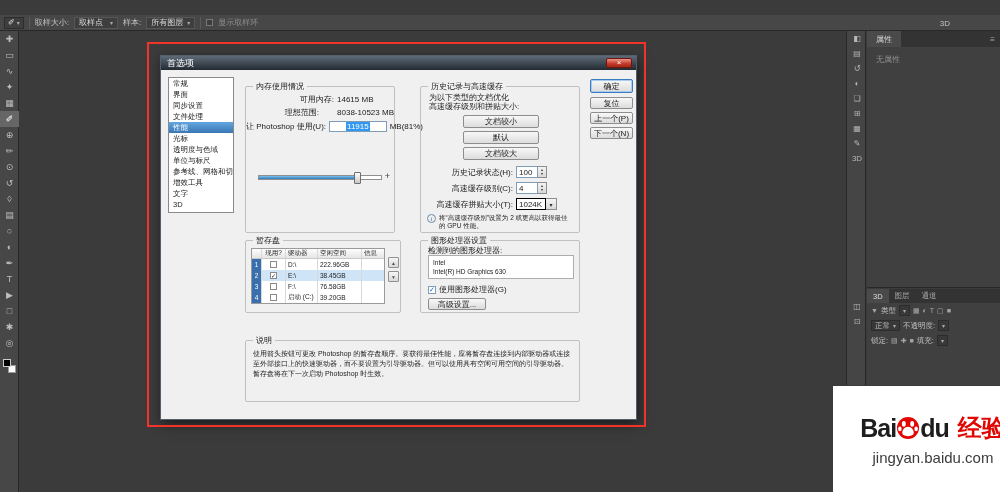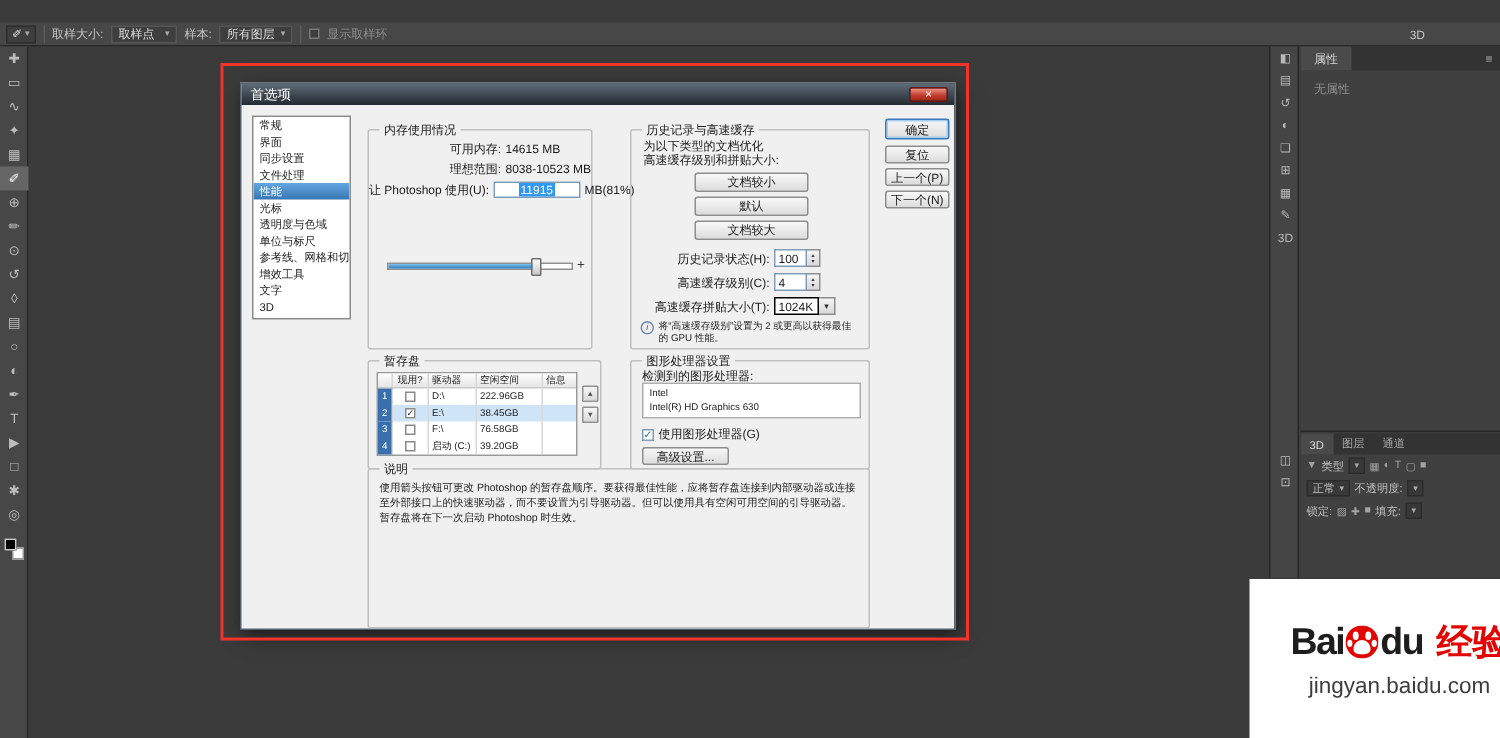--- a/index.html
+++ b/index.html
@@ -298,21 +298,21 @@
     <div class="dbtn" style="top:71px">下一个(N)</div>
 
     <div class="grp" style="left:84px;top:30px;width:150px;height:147px">
       <span class="glabel">内存使用情况</span>
       <div class="frow" style="left:0;top:7px;width:100%">
         <span class="flabel" style="width:88px">可用内存:</span>
         <span style="margin-left:3px">14615 MB</span>
       </div>
       <div class="frow" style="left:0;top:20px;width:100%">
         <span class="flabel" style="width:88px">理想范围:</span>
-        <span style="margin-left:3px">8038-10523 MB</span>
+        <span style="margin-left:18px">8038-10523 MB</span>
       </div>
       <div class="frow" style="left:0;top:34px;width:100%">
         <span class="flabel" style="width:88px">让 Photoshop 使用(U):</span>
         <span class="inp">
             <span class="seltext">11915</span>
           </span>
         <span>MB(81%)</span>
       </div>
       <div class="slidertrack" style="left:12px;top:88px;width:124px">
         <div class="sliderfill" style="width: 81%;"></div>
@@ -423,21 +423,21 @@
         <div>Intel</div>
         <div>Intel(R) HD Graphics 630</div>
       </div>
       <div class="frow" style="left:7px;top:43px">
         <span class="gcb">✓</span>
         <span>使用图形处理器(G)</span>
       </div>
       <div class="dbtn" style="left:7px;top:57px;width:58px;position:absolute">高级设置...</div>
     </div>
 
-    <div class="grp" style="left:84px;top:256px;width:335px;height:107px">
+    <div class="grp" style="left:84px;top:284px;width:335px;height:62px">
       <span class="glabel">说明</span>
       <div class="desctext">使用箭头按钮可更改 Photoshop 的暂存盘顺序。要获得最佳性能，应将暂存盘连接到内部驱动器或连接至外部接口上的快速驱动器，而不要设置为引导驱动器。但可以使用具有空闲可用空间的引导驱动器。暂存盘将在下一次启动 Photoshop 时生效。</div>
     </div>
   </div>
 
   <div id="redbox"></div>
 
 </div>
 
 </body></html>

